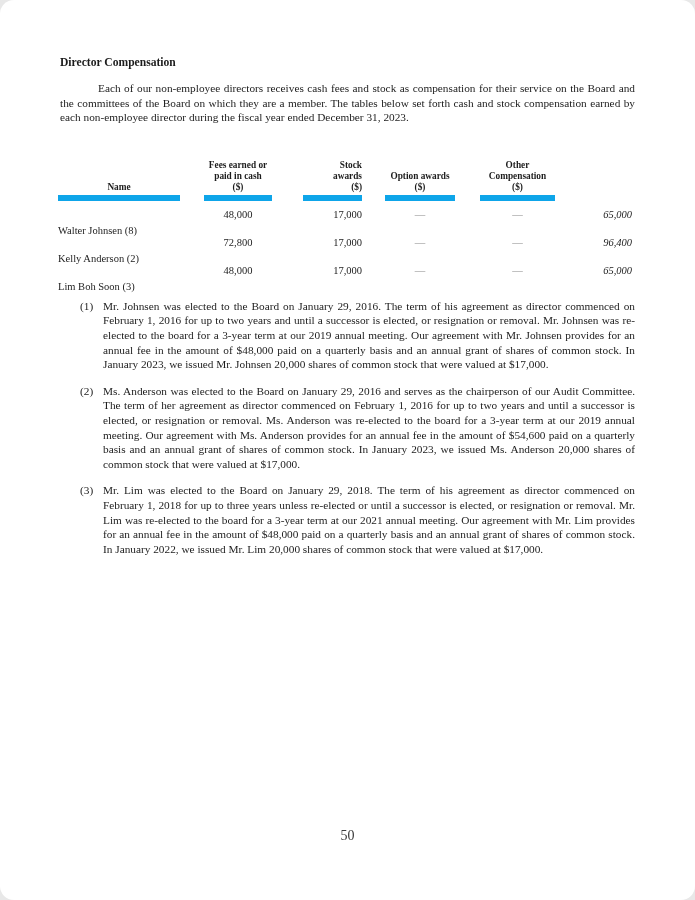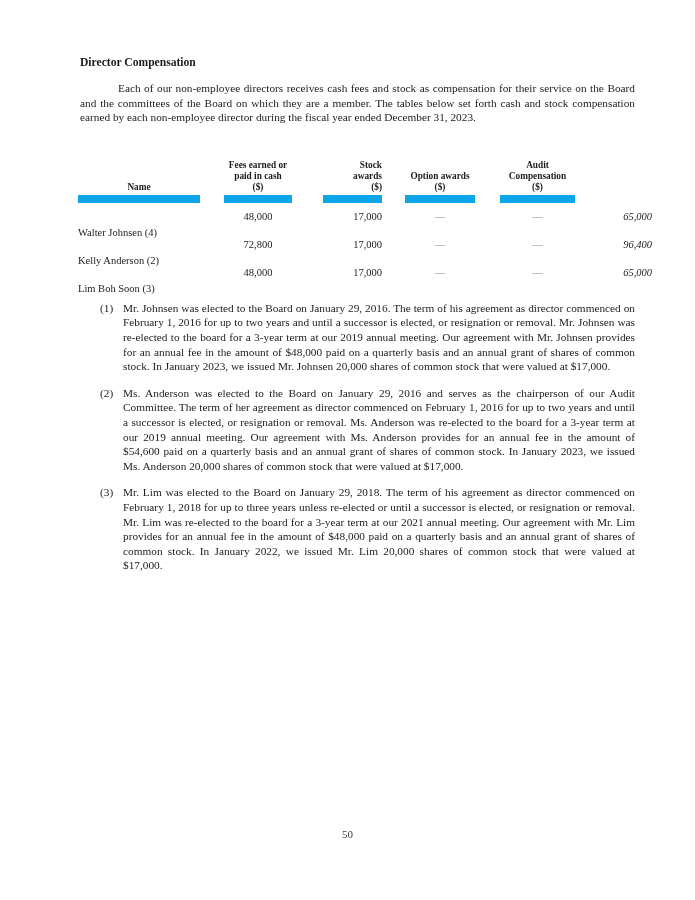--- a/index.html
+++ b/index.html
@@ -7,24 +7,25 @@
     padding: 0;
     background: #e8e8e8;
   }
   .page {
     position: relative;
     width: 695px;
     height: 900px;
     margin: 0 auto;
     background: #ffffff;
     box-sizing: border-box;
-    padding: 56px 60px 0 80px;
+    padding: 56px 60px 0 60px;
     font-family: "Liberation Serif", "DejaVu Serif", serif;
     color: #1c1c1c;
     overflow: hidden;
+    border-radius: 14px;
   }
   .heading {
     font-size: 11.6px;
     font-weight: bold;
     line-height: 14px;
   }
   .intro {
     margin-top: 11px;
     font-size: 11.3px;
     line-height: 14.6px;
@@ -42,21 +43,21 @@
   .hrow { align-items: flex-end; }
   .hcell {
     display: flex;
     flex-direction: column;
     justify-content: flex-end;
     text-align: center;
     font-weight: bold;
     font-size: 9.3px;
     line-height: 11px;
     white-space: pre-line;
-    border-bottom: 8px solid #0ea5e9;
+    border-bottom: 6px solid #0ea5e9;
     padding-bottom: 2px;
     box-sizing: border-box;
   }
   .hcell.c6 { border-bottom: none; }
   .drow {
     height: 28px;
     align-items: center;
   }
   .dcell { box-sizing: border-box; }
   .c1 { width: 122px; text-align: left; margin-top: 32px; }
@@ -85,21 +86,21 @@
   .fn-text {
     flex: 1;
     text-align: justify;
   }
   .page-number {
     position: absolute;
     top: 828px;
     left: 0;
     right: 0;
     text-align: center;
-    font-size: 11px;
+    font-size: 14px;
     color: #3a3a3a;
   }
 </style>
 </head>
 <body>
 
 <div class="page">
 
   <div class="heading">Director Compensation</div>
 
@@ -109,28 +110,28 @@
     <div class="hrow">
       <div class="hcell c1">Name</div>
       <div class="hcell c2">Fees earned or
 paid in cash
 ($)</div>
       <div class="hcell c3">Stock
 awards
 ($)</div>
       <div class="hcell c4">Option awards
 ($)</div>
-      <div class="hcell c5">Audit
+      <div class="hcell c5">Other
 Compensation
 ($)</div>
       <div class="hcell c6"></div>
     </div>
 
     <div class="drow">
-      <div class="dcell c1">Walter Johnsen (4)</div>
+      <div class="dcell c1">Walter Johnsen (8)</div>
       <div class="dcell c2">48,000</div>
       <div class="dcell c3">17,000</div>
       <div class="dcell c4 dash">—</div>
       <div class="dcell c5 dash">—</div>
       <div class="dcell c6">65,000</div>
     </div>
 
     <div class="drow">
       <div class="dcell c1">Kelly Anderson (2)</div>
       <div class="dcell c2">72,800</div>

